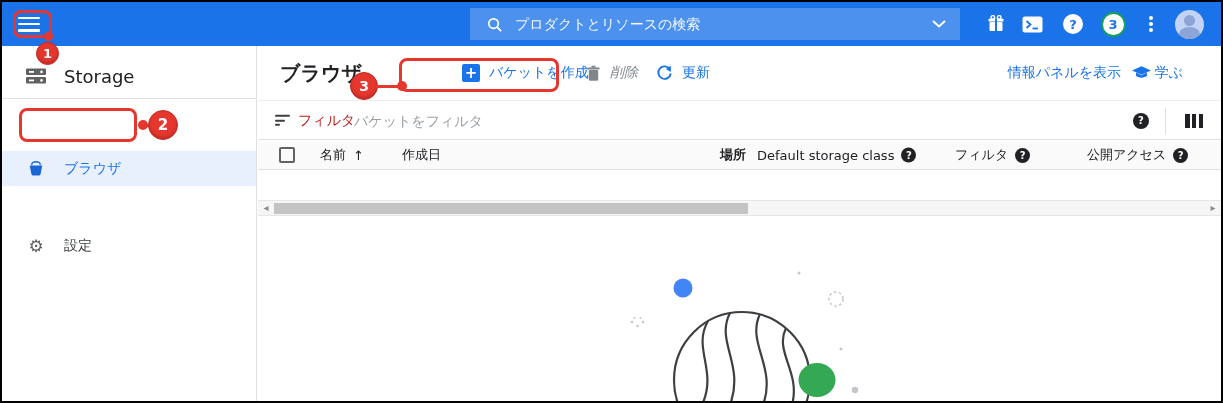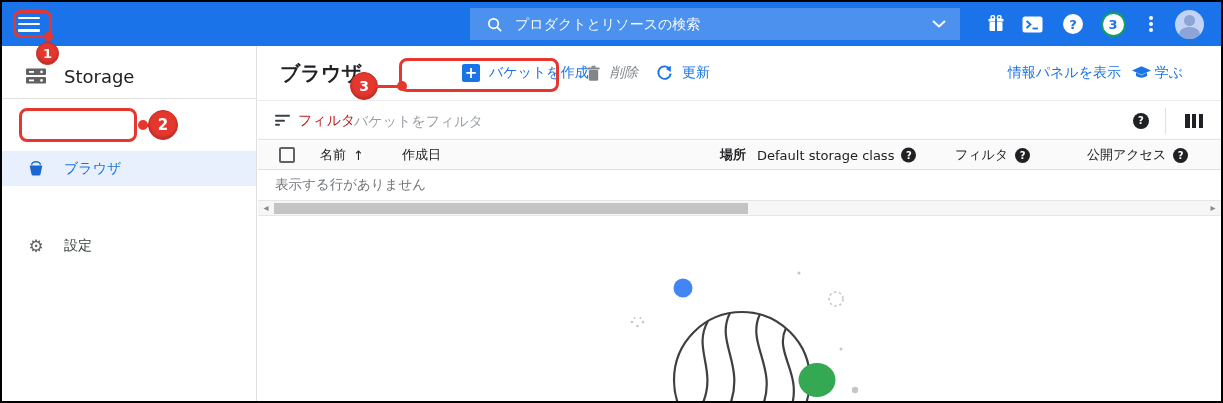--- a/index.html
+++ b/index.html
@@ -292,23 +292,20 @@
       <span class="th th-updated">
         <span>フィルタ</span>
         <span class="help-dark">?</span>
       </span>
       <span class="th th-public">
         <span>公開アクセス</span>
         <span class="help-dark">?</span>
       </span>
     </div>
 
-    <div class="emptyrow">
-      <span class="empty-msg">表示する行がありません</span>
-    </div>
 
     <div class="hscroll">
       <button class="hs-arrow hs-left">◂</button>
       <span class="hs-thumb"></span>
       <button class="hs-arrow hs-right">▸</button>
     </div>
 
     <svg class="illus" width="330" height="163" viewBox="0 0 330 163">
       <g fill="#C3C7CB">
         <circle cx="30" cy="80" r="1.3"></circle>

